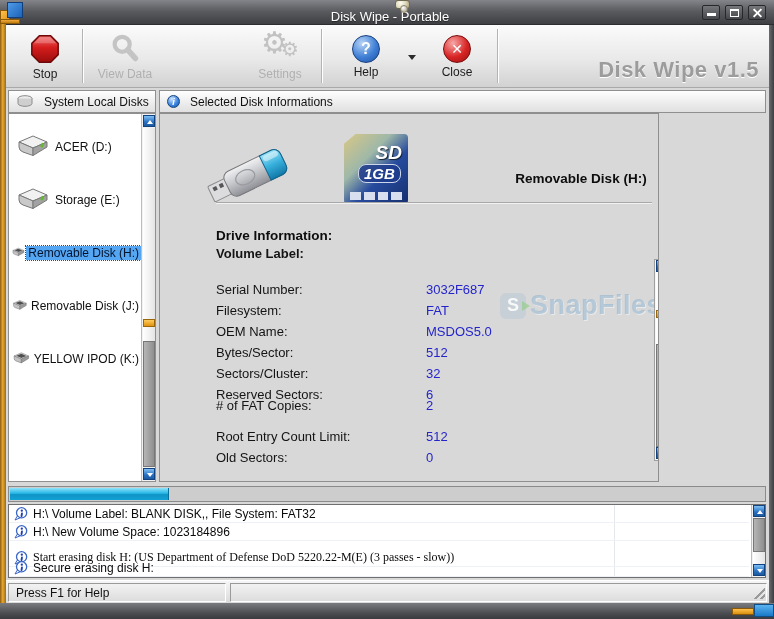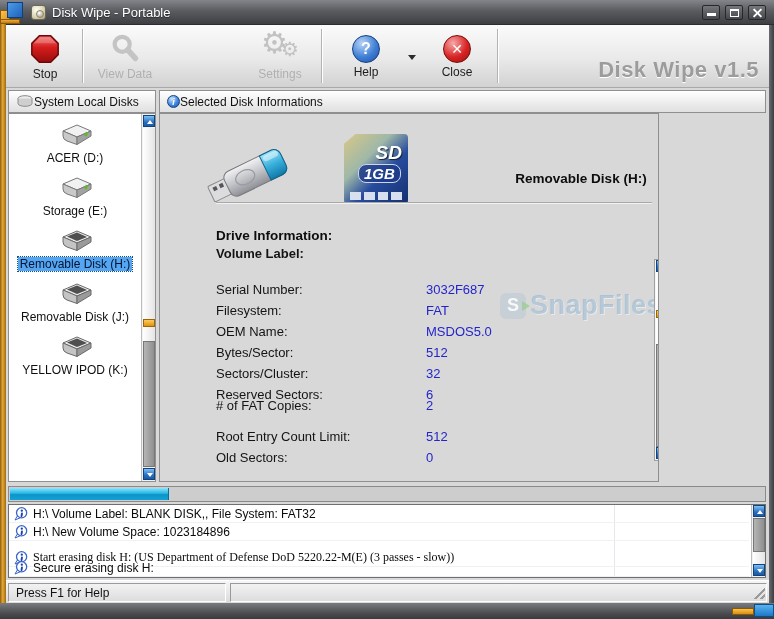--- a/index.html
+++ b/index.html
@@ -2,21 +2,21 @@
 <html><head>
 <meta charset="utf-8">
 <style>
   * { margin:0; padding:0; box-sizing:border-box; }
   body { background:#9aa0a6; font-family:"Liberation Sans","DejaVu Sans",sans-serif; }
   .window { position:relative; width:774px; height:619px; background:#4a4b4e; overflow:hidden; }
 
   
   .titlebar { position:absolute; top:0; left:0; right:0; height:25px;
     background:linear-gradient(#84858a,#5b5c60 45%,#3e3f43); border-bottom:1px solid #2c2d30;
-    display:flex; align-items:center; }
+    display:flex; align-items:center;flex-direction:column; }
   .corner { position:absolute; top:0; left:0; width:26px; height:26px; }
   .corner .c-blue { position:absolute; left:7px; top:2px; width:16px; height:16px;
     background:linear-gradient(135deg,#4f9ae8,#1d63b8); border:1px solid #123f79; }
   .corner .c-orange1 { position:absolute; left:0; top:10px; width:10px; height:13px;
     background:linear-gradient(135deg,#ffc14d,#e08f12); border:1px solid #8a5a0a; }
   .corner .c-orange2 { position:absolute; left:0; top:19px; width:20px; height:5px;
     background:linear-gradient(#f2a93b,#c07c10); border:1px solid #8a5a0a; }
   .app-icon { width:15px; height:15px; margin-left:31px; border-radius:3px;
     background:radial-gradient(circle at 35% 30%,#fffdf2,#d8d2b4 60%,#a39a76); border:1px solid #6f6951; position:relative; }
   .app-icon::after { content:""; position:absolute; left:4px; top:4px; width:6px; height:6px;
@@ -61,33 +61,33 @@
   .gear-wrap { position:relative; width:34px; height:32px; }
   .gear-wrap .g1 { position:absolute; left:-2px; top:-8px; font-size:30px; color:#c2c2c2; }
   .gear-wrap .g2 { position:absolute; right:-2px; top:4px; font-size:20px; color:#c2c2c2; }
   .drop-btn { position:absolute; top:20px; width:20px; height:24px; display:flex; align-items:center; justify-content:center; cursor:pointer; }
   .drop-btn .tri { width:0; height:0; border-left:4px solid transparent; border-right:4px solid transparent; border-top:5px solid #2b2b2b; }
   .brand { position:absolute; right:10px; bottom:4px; font-size:22px; font-weight:bold; color:#9c9c9c;
     text-shadow:0 1px 0 #fff; letter-spacing:.5px; }
 
   
   .hdr { position:absolute; top:65px; height:23px; background:linear-gradient(#ffffff,#ececec 60%,#e0e0e0);
-    border:1px solid #8f8f8f; display:flex; align-items:center; gap:0; padding-left:7px; font-size:12px; color:#111; }
+    border:1px solid #8f8f8f; display:flex; align-items:center; gap:10px; padding-left:7px; font-size:12px; color:#111; }
   .hdr-left { left:2px; width:148px; }
   .hdr-right { left:153px; width:607px; }
   .icon-info-hdr { width:13px; height:13px; border-radius:50%;
     background:radial-gradient(circle at 35% 28%,#cfe4fb,#3f86e0 55%,#1855a8); border:1px solid #12427f;
     color:#fff; font-size:9px; font-style:italic; font-weight:bold; display:flex; align-items:center; justify-content:center; }
   .icon-info-hdr::before { content:"i"; }
 
   
   .panel-left { position:absolute; left:2px; top:88px; width:148px; height:369px;
     background:#fff; border:1px solid #8f8f8f; overflow:hidden; }
   .drive-list { position:absolute; left:0; top:2px; width:132px; }
-  .drive-item { height:53px; display:flex; flex-direction:column; align-items:center; justify-content:flex-start; padding-top:6px; cursor:pointer; }
+  .drive-item { height:53px; display:flex; flex-direction:row; align-items:center; justify-content:flex-start; padding-top:6px; cursor:pointer; }
   .drive-label { font-size:12px; color:#101010; margin-top:3px; padding:0 2px; white-space:nowrap; }
   .drive-label.selected { background:#55a6f2; outline:1px dotted #174d8a; color:#03132e; }
 
   
   .vscroll { position:absolute; width:14px; background:#f2f2f2; border-left:1px solid #bdbdbd; }
   .sb-cap { position:absolute; left:1px; width:12px; height:12px;
     background:linear-gradient(#7fc0f5,#2a70c2 60%,#1b5aa0); border:1px solid #12427f; }
   .sb-cap .tri-up { position:absolute; left:2.5px; top:3.5px; width:0; height:0;
     border-left:3.5px solid transparent; border-right:3.5px solid transparent; border-bottom:4px solid #fff; }
   .sb-cap .tri-dn { position:absolute; left:2.5px; top:3.5px; width:0; height:0;

